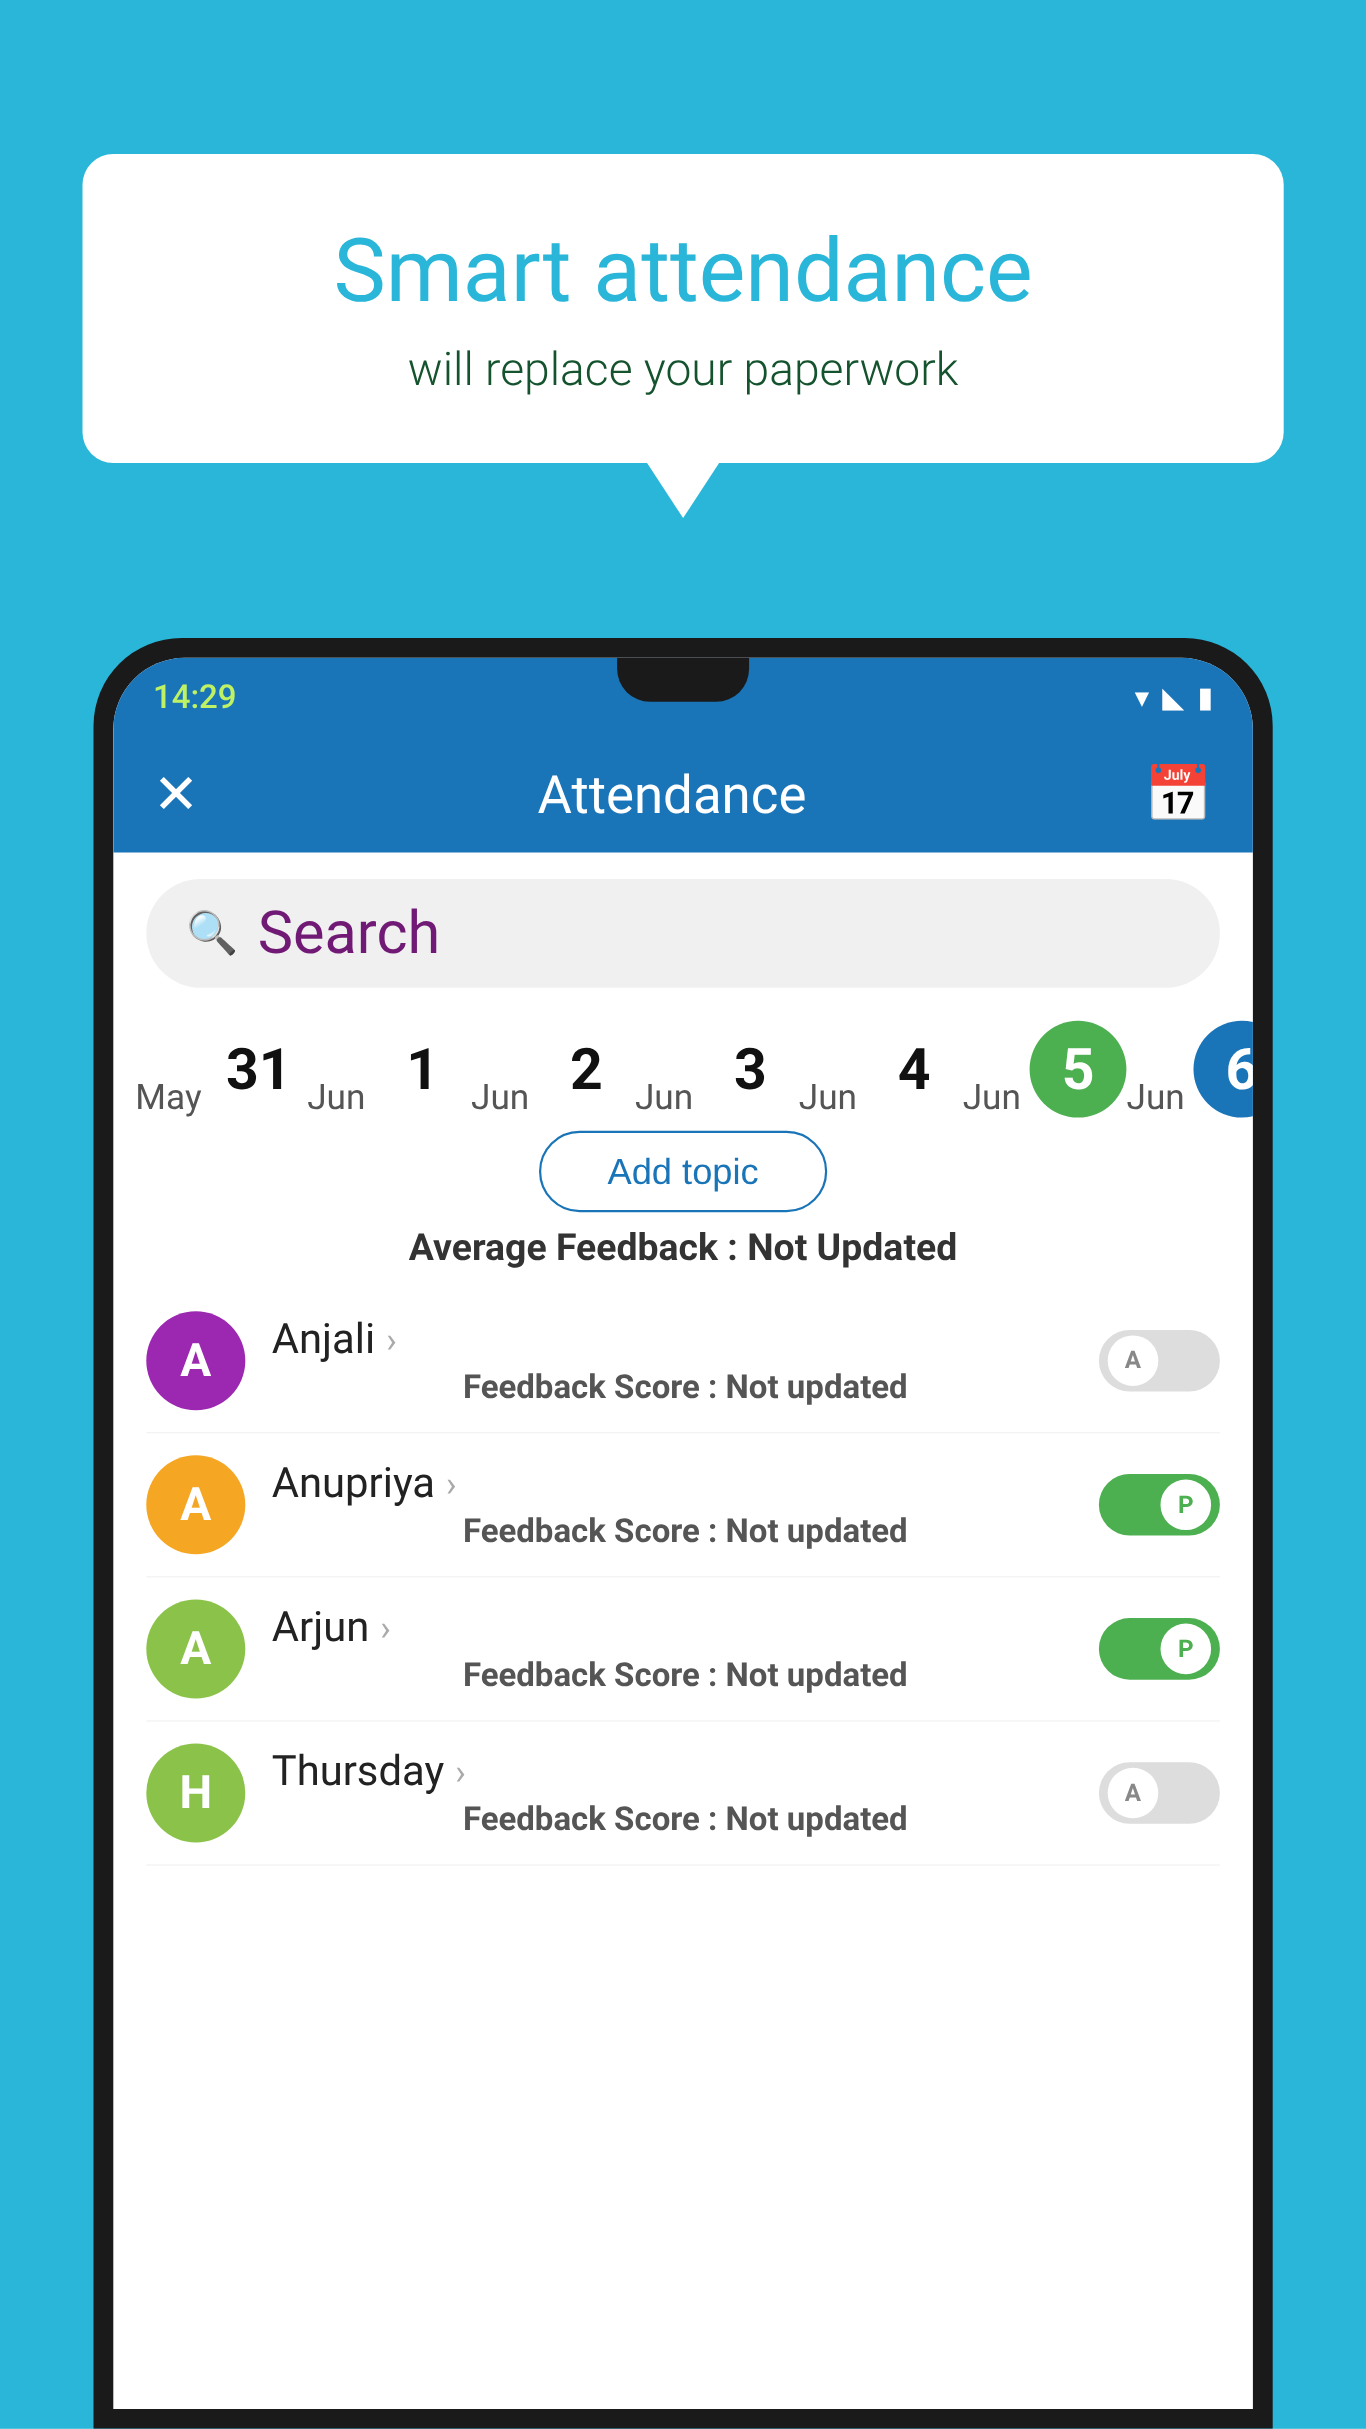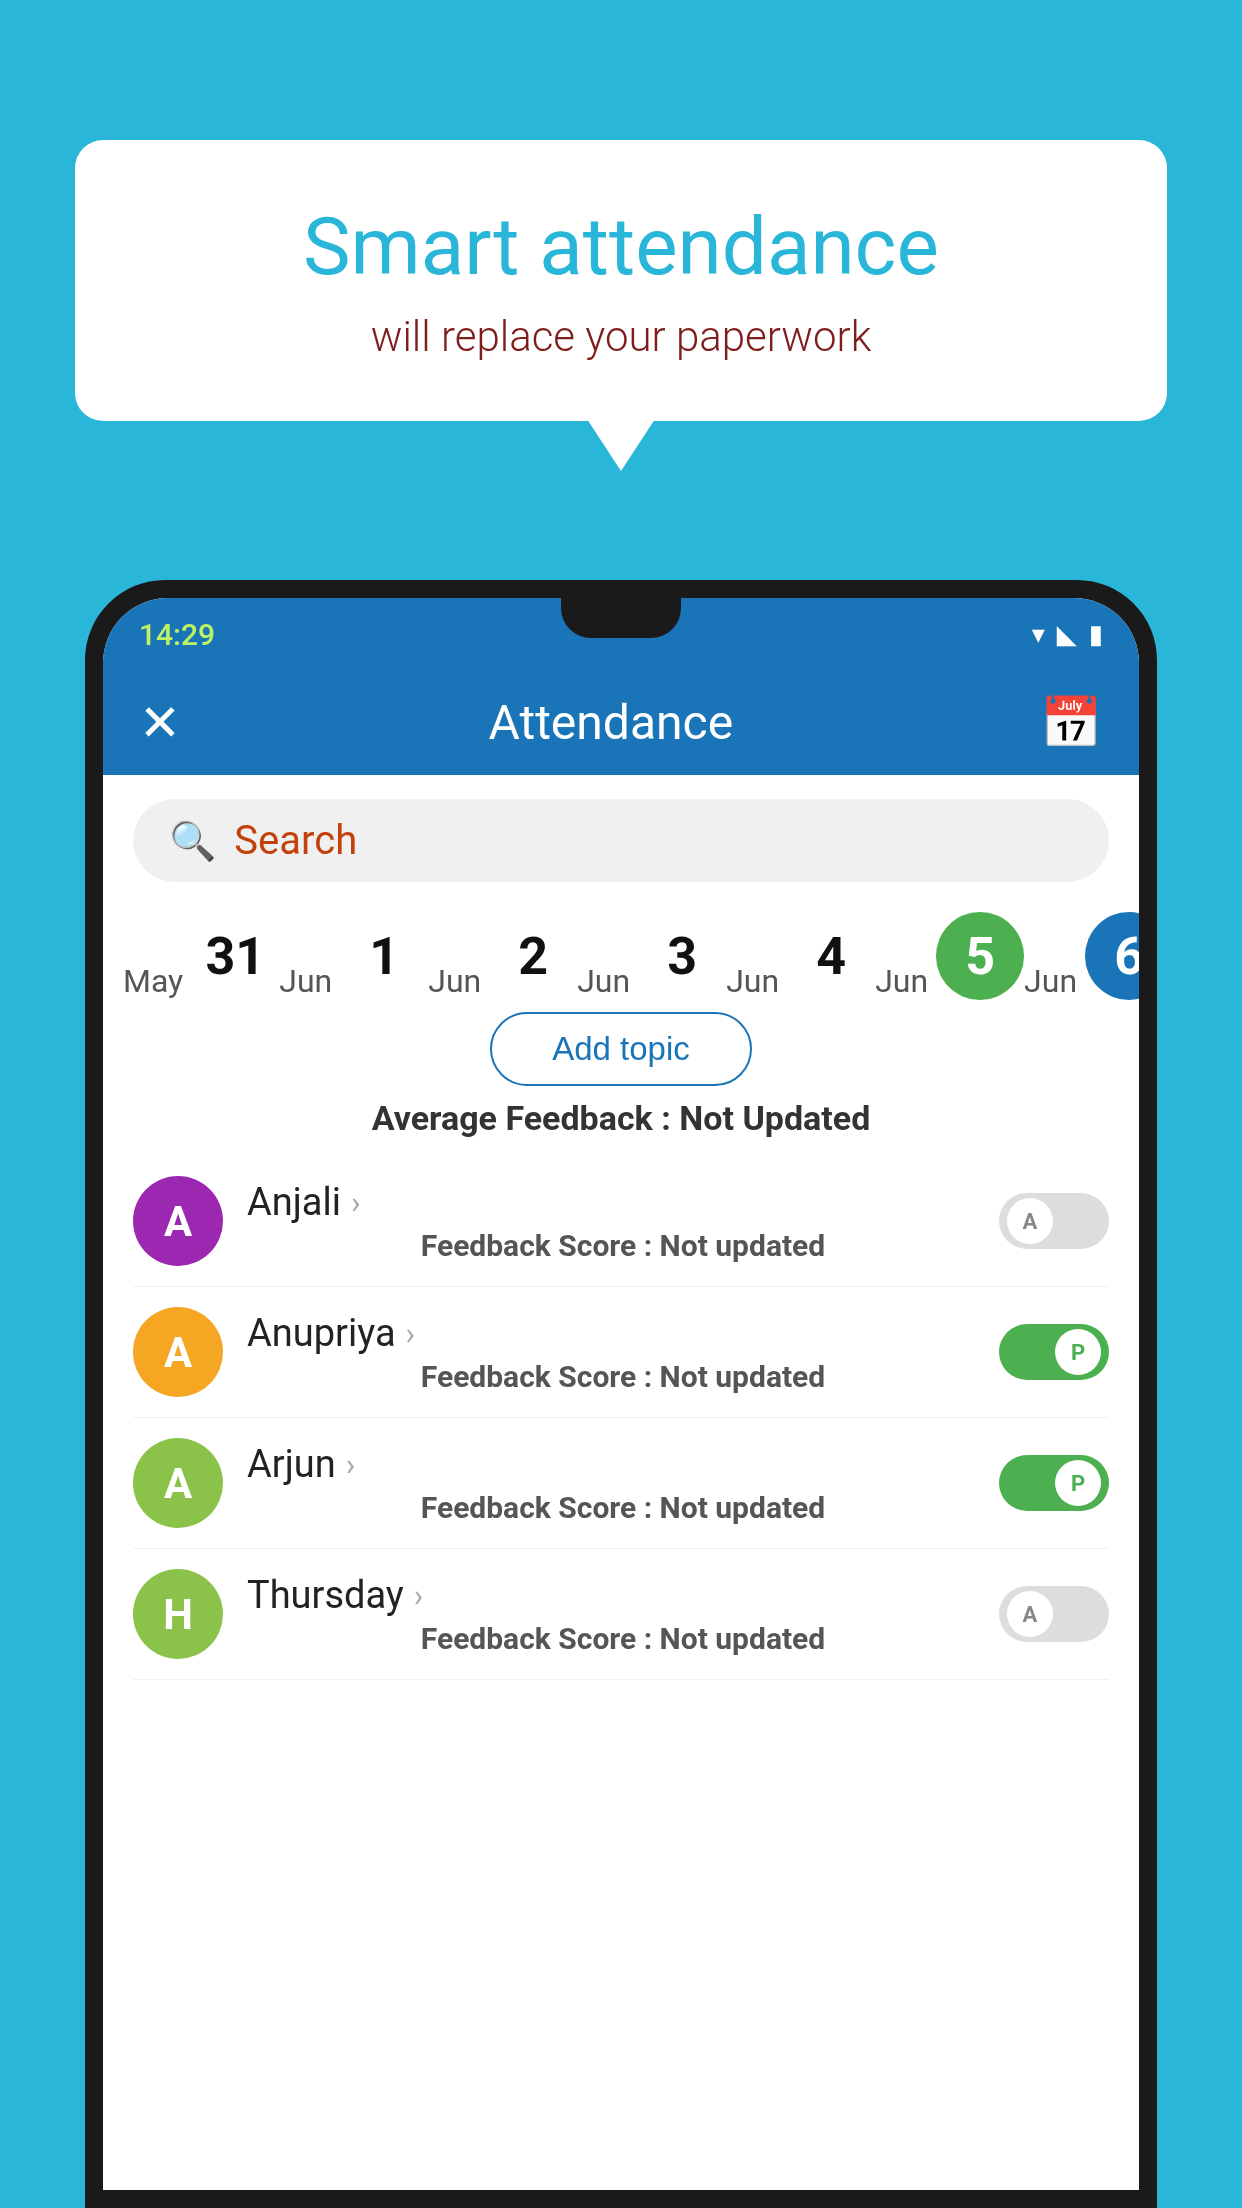--- a/index.html
+++ b/index.html
@@ -45,21 +45,21 @@
 
     .speech-bubble-title {
       font-size: 80px;
       font-weight: 400;
       color: #29b6d8;
       margin-bottom: 18px;
     }
 
     .speech-bubble-subtitle {
       font-size: 42px;
-      color: #7f1d1d;
+      color: #14532d;
       font-weight: 300;
     }
 
     
     .phone-frame {
       position: absolute;
       top: 580px;
       left: 85px;
       right: 85px;
       bottom: 0;
@@ -147,22 +147,22 @@
       padding: 18px 36px;
     }
 
     .search-icon {
       color: #aaa;
       font-size: 38px;
       margin-right: 18px;
     }
 
     .search-text {
-      font-size: 40px;
-      color: #c2410c;
+      font-size: 54px;
+      color: #701a75;
     }
 
     
     .date-strip {
       display: flex;
       justify-content: space-around;
       padding: 12px 20px 0;
     }
 
     .date-item {

